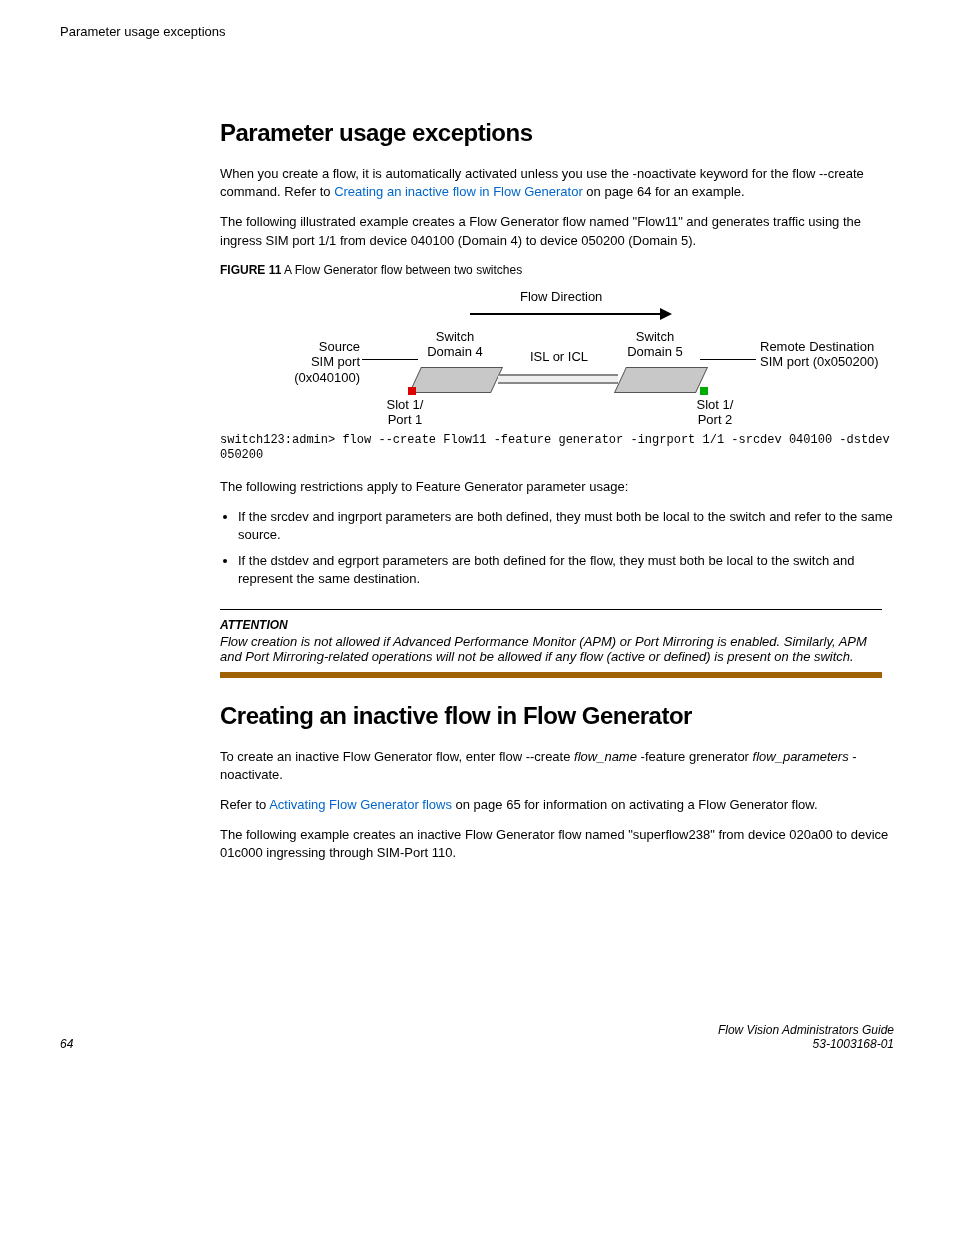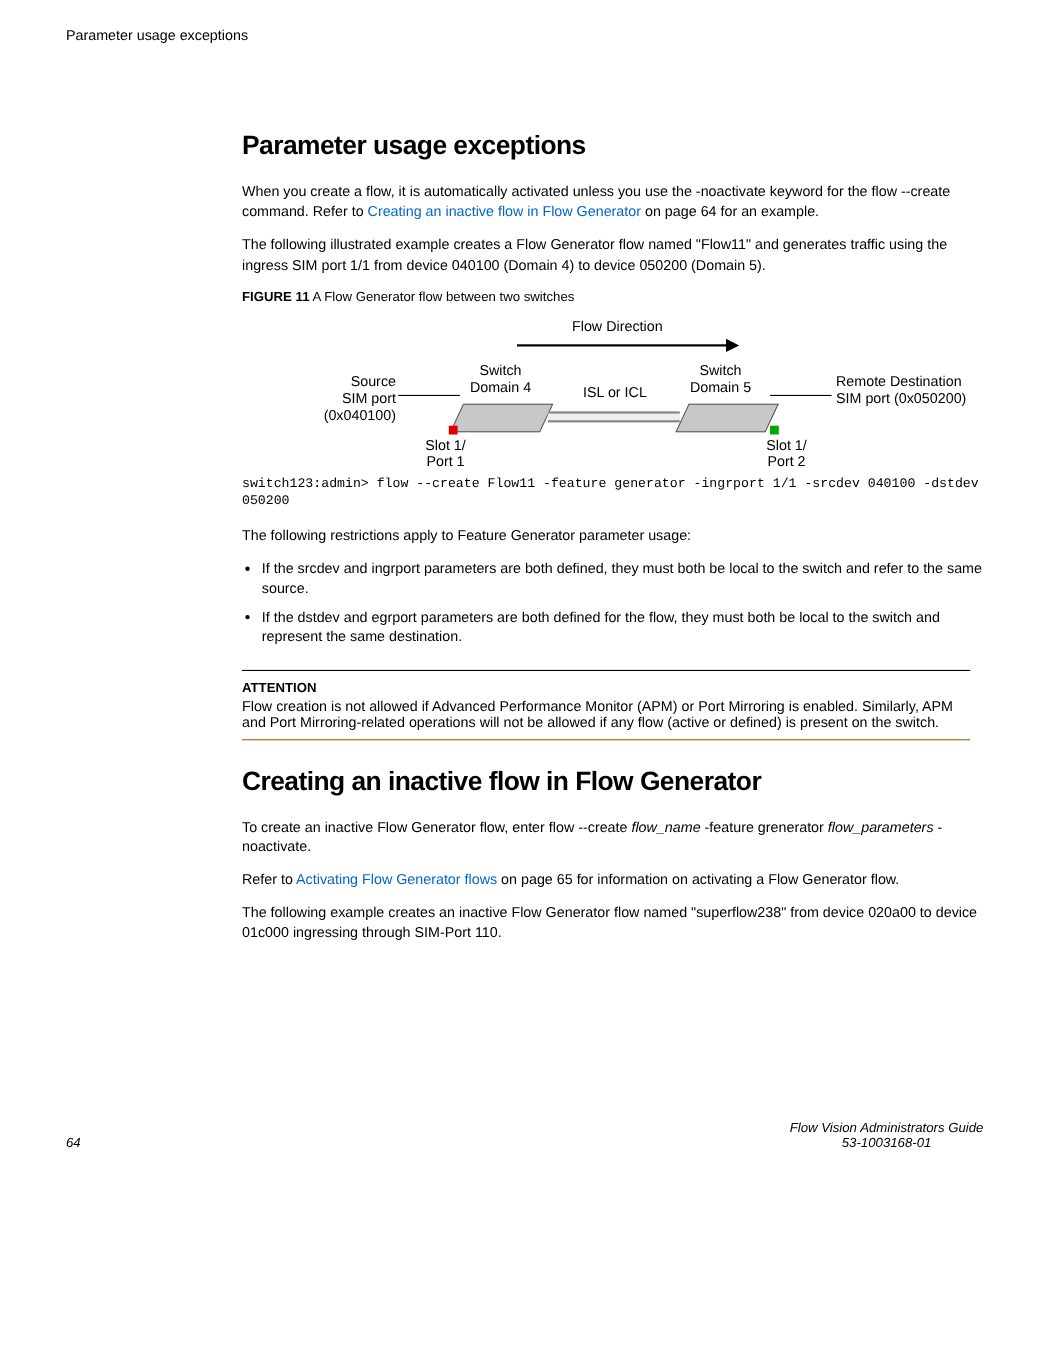--- a/index.html
+++ b/index.html
@@ -105,38 +105,39 @@
   ul {
     padding-left: 18px;
     margin: 6px 0 14px 0;
   }
   li {
     margin-bottom: 8px;
     line-height: 1.4;
   }
   .attention-box {
     border-top: 1px solid #000;
-    border-bottom: 1px solid #a16207;
+    border-bottom: 6px solid #a16207;
     padding: 8px 0;
     margin: 20px 12px 24px 0;
+    font-style: italic;
   }
   .attention-label {
     font-weight: bold;
     font-size: 12px;
     margin-bottom: 2px;
   }
   .footer {
     display: flex;
     justify-content: space-between;
     align-items: flex-end;
     margin-top: 160px;
     font-size: 12px;
     font-style: italic;
   }
-  .footer-right { text-align: center; }
+  .footer-right { text-align: right; }
   .page-num { font-style: italic; }
 </style>
 </head>
 <body>
 
 <div class="page">
   <div class="header-title">Parameter usage exceptions</div>
 
   <div class="content">
 

